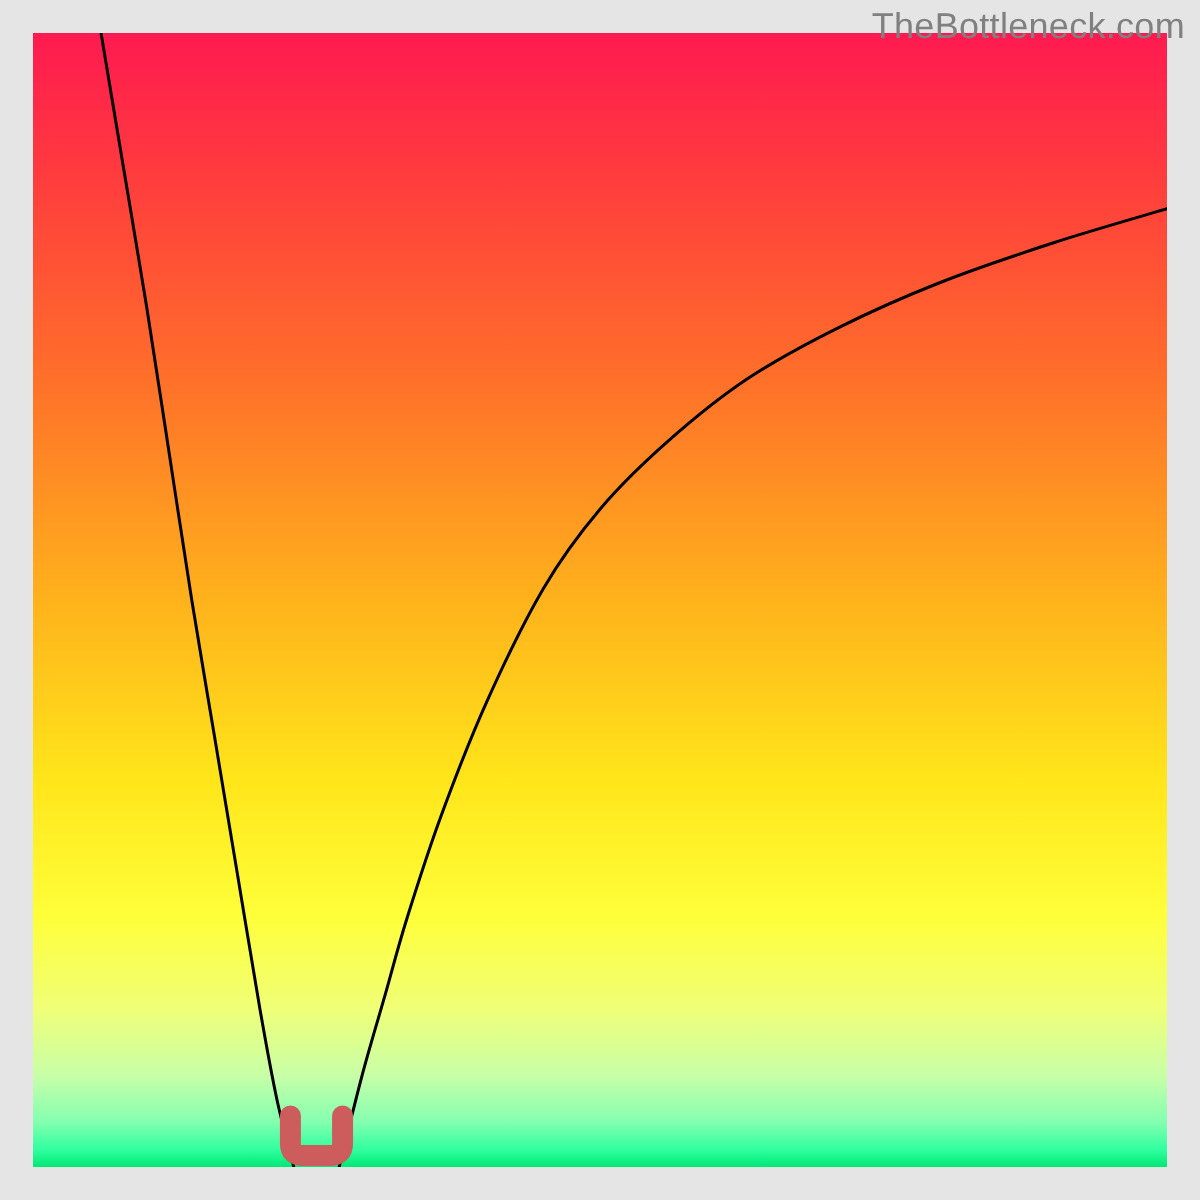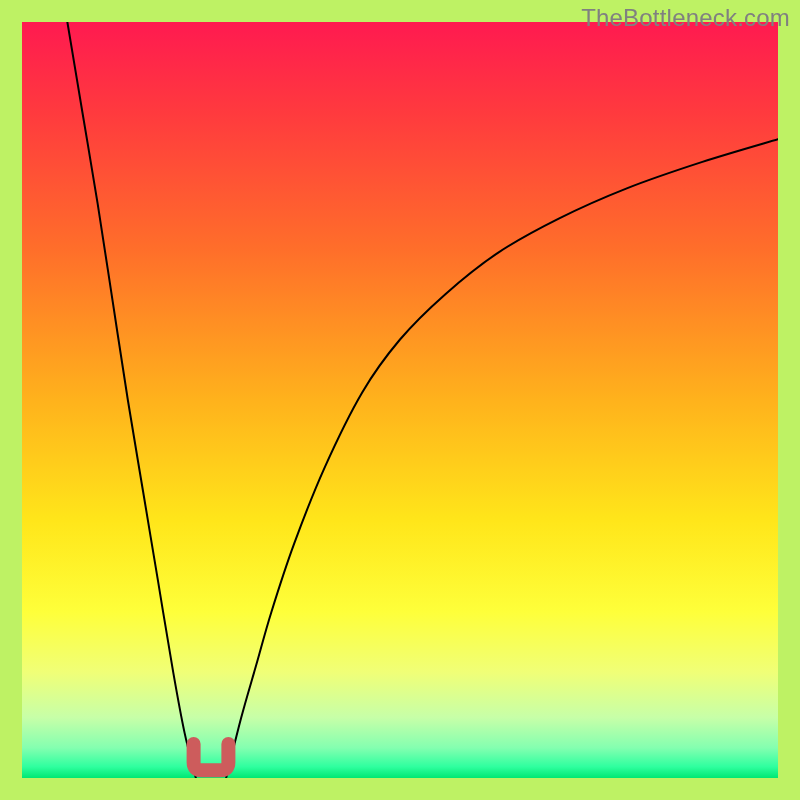--- a/index.html
+++ b/index.html
@@ -7,21 +7,21 @@
     padding: 0;
     width: 800px;
     height: 800px;
     overflow: hidden;
     background: #fff;
   }
   .frame {
     position: relative;
     width: 800px;
     height: 800px;
-    background: #bef264;
+    background: #e5e5e5;
   }
   .watermark {
     position: absolute;
     top: 4px;
     right: 10px;
     font-family: Arial, Helvetica, sans-serif;
     font-size: 24px;
     color: #808080;
     letter-spacing: 0.2px;
     z-index: 5;

